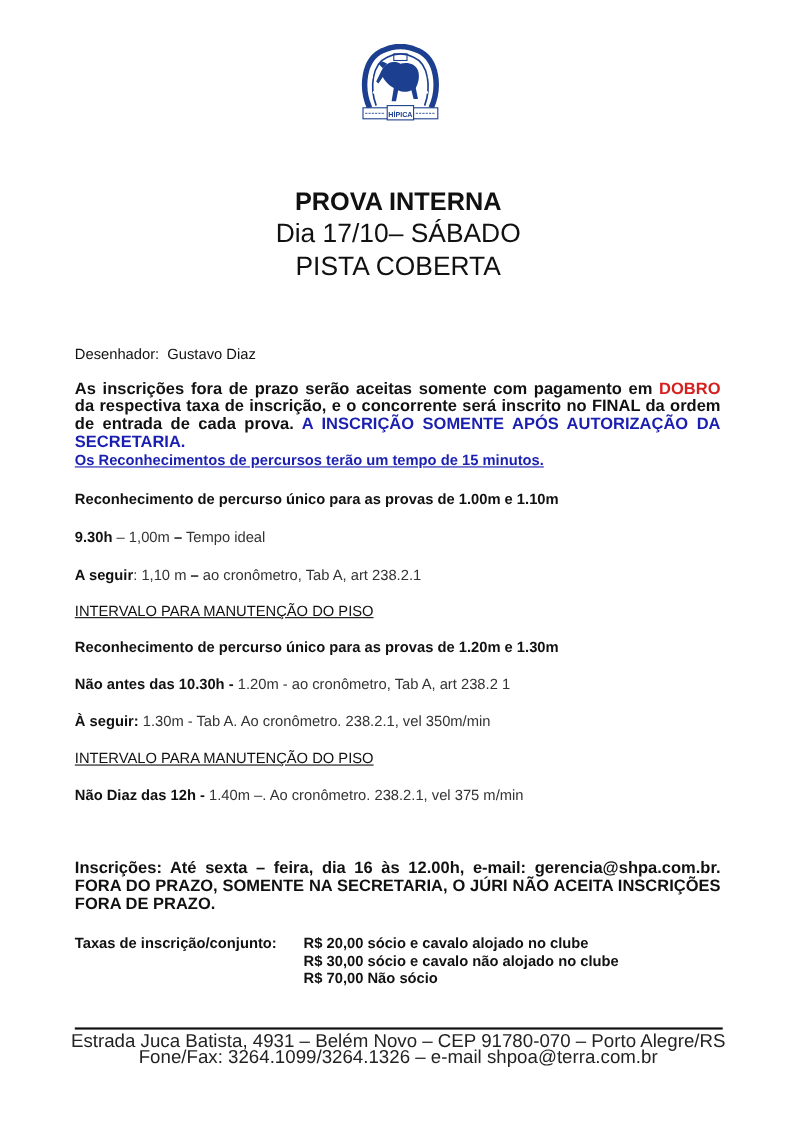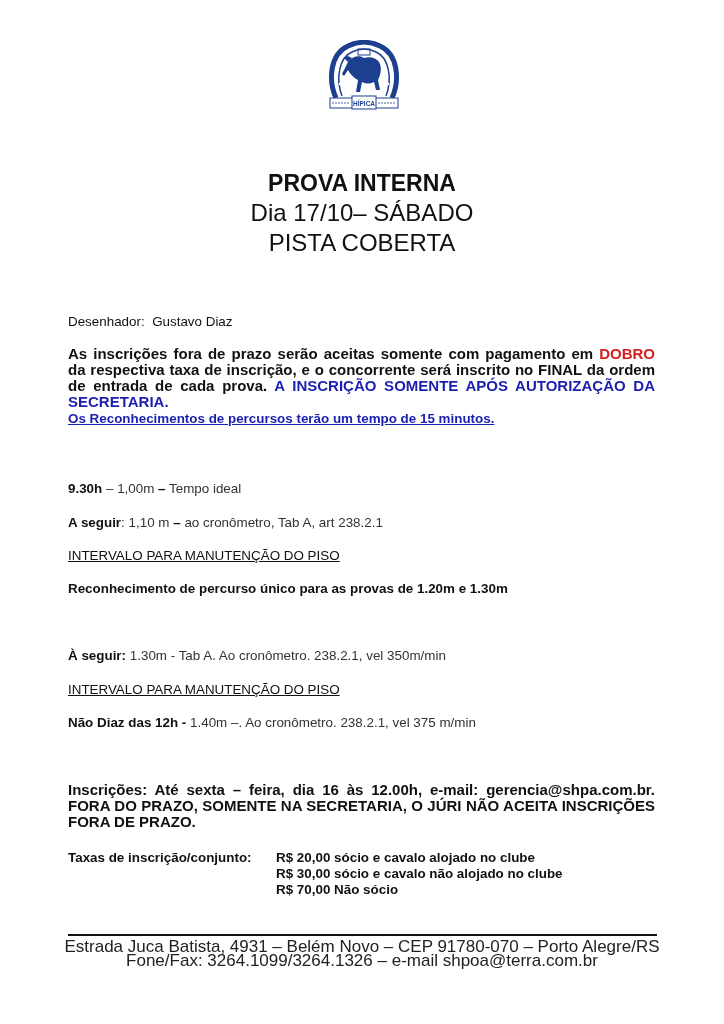--- a/index.html
+++ b/index.html
@@ -122,33 +122,37 @@
   <div class="line" style="top:314px;">
     <span>Desenhador:</span>&nbsp;
     <span>Gustavo Diaz</span>
   </div>
 
   <div class="body justify b" style="top:346px;">
     <span>As inscrições fora de prazo serão aceitas somente com pagamento em </span><span class="red">DOBRO</span><span> da respectiva taxa de inscrição, e o concorrente será inscrito no FINAL da ordem de entrada de cada prova. </span><span class="blue"> A INSCRIÇÃO SOMENTE APÓS AUTORIZAÇÃO DA SECRETARIA.</span>
   </div>
   <div class="line blue" style="top:411px;text-decoration:underline;">Os Reconhecimentos de percursos terão um tempo de 15 minutos.</div>
 
+  <div class="line b" style="top:446px;">Reconhecimento de percurso único para as provas de 1.00m e 1.10m</div>
 
   <div class="line" style="top:481px;">
     <span class="b">9.30h</span><span class="n"> – </span><span class="n">1,00m </span><span class="b">–</span><span class="n"> Tempo ideal</span>
   </div>
 
   <div class="line" style="top:515px;">
     <span class="b">A seguir</span><span class="n">: 1,10 m </span><span class="b">–</span><span class="n"> ao cronômetro, Tab A, art 238.2.1</span>
   </div>
 
   <div class="line u" style="top:548px;">INTERVALO PARA MANUTENÇÃO DO PISO</div>
 
   <div class="line b" style="top:581px;">Reconhecimento de percurso único para as provas de 1.20m e 1.30m</div>
 
+  <div class="line" style="top:614px;">
+    <span class="b">Não antes das 10.30h - </span><span class="n">1.20m - ao cronômetro, Tab A, art 238.2 1</span>
+  </div>
 
   <div class="line" style="top:648px;">
     <span class="b">À seguir: </span><span class="n">1.30m - Tab A. Ao cronômetro. 238.2.1, vel 350m/min</span>
   </div>
 
   <div class="line u" style="top:682px;">INTERVALO PARA MANUTENÇÃO DO PISO</div>
 
   <div class="line" style="top:715px;">
     <span class="b">Não Diaz das 12h - </span><span class="n">1.40m –. Ao cronômetro. 238.2.1, vel 375 m/min</span>
   </div>

